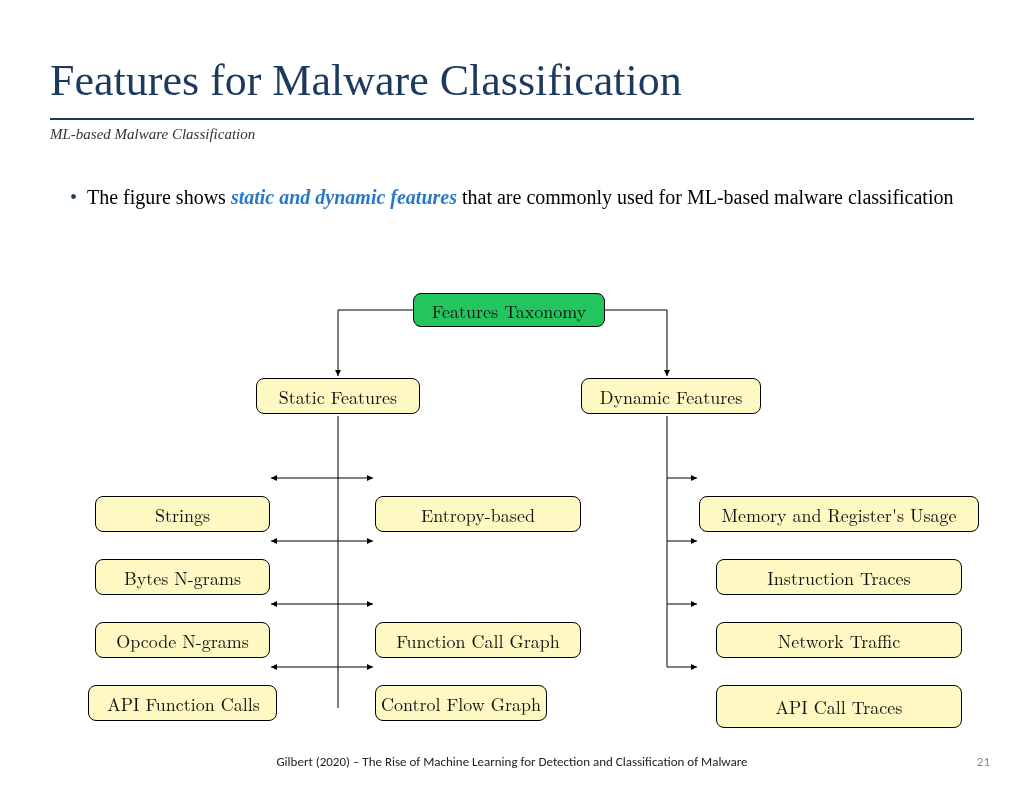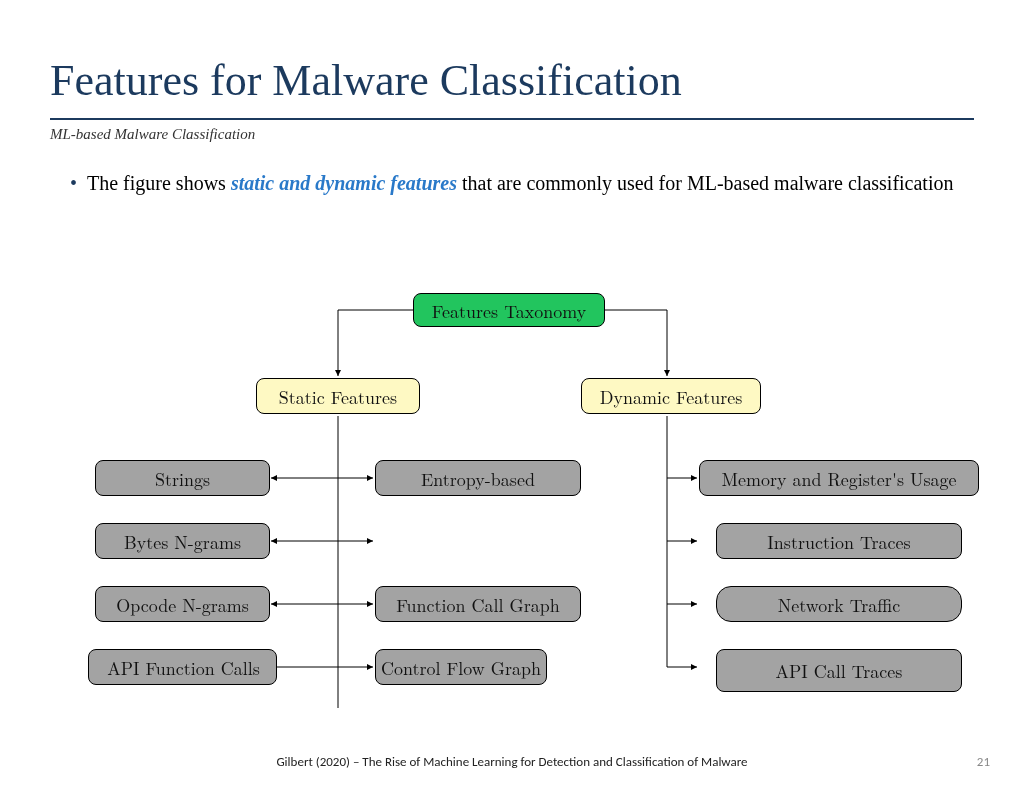--- a/index.html
+++ b/index.html
@@ -23,21 +23,21 @@
   }
   .hr {
     border: none;
     border-top: 2px solid #1c3a5e;
     margin-bottom: 6px;
   }
   .subtitle {
     font-size: 15px;
     font-style: italic;
     color: #333;
-    margin-bottom: 27px;
+    margin-bottom: 41px;
     font-family: 'Palatino Linotype', Palatino, Georgia, serif;
   }
   .bullet-row {
     display: flex;
     align-items: flex-start;
     gap: 10px;
     margin-left: 20px;
     margin-bottom: 18px;
   }
   .bullet-dot {
@@ -71,21 +71,21 @@
     align-items: center;
     justify-content: center;
     font-family: 'Latin Modern Roman', 'CMU Serif', Georgia, serif;
     font-size: 18px;
     color: #111;
     padding: 6px 14px;
     white-space: nowrap;
   }
   .root { background: #22c55e; }
   .mid  { background: #fef9c3; }
-  .leaf { background: #a3a3a3; }
+  .leaf { background: #fef9c3; margin-top: 36px; }
   .footer {
     position: absolute;
     bottom: 22px;
     left: 0;
     width: 100%;
     text-align: center;
     font-family: Calibri, Arial, sans-serif;
     font-size: 13px;
     color: #222;
   }
@@ -161,18 +161,18 @@
   <div class="box leaf" style="left:95px; top:235px; width:175px; height:36px;">Bytes N-grams</div>
   <div class="box leaf" style="left:95px; top:298px; width:175px; height:36px;">Opcode N-grams</div>
   <div class="box leaf" style="left:88px; top:361px; width:189px; height:36px;padding-left:16px;">API Function Calls</div>
 
   <div class="box leaf" style="left:375px; top:172px; width:206px; height:36px;">Entropy-based</div>
   <div class="box leaf" style="left:375px; top:298px; width:206px; height:36px;">Function Call Graph</div>
   <div class="box leaf" style="left:375px; top:361px; width:172px; height:36px;">Control Flow Graph</div>
 
   <div class="box leaf" style="left:699px; top:172px; width:280px; height:36px;">Memory and Register's Usage</div>
   <div class="box leaf" style="left:716px; top:235px; width:246px; height:36px;">Instruction Traces</div>
-  <div class="box leaf" style="left:716px; top:298px; width:246px; height:36px;border-radius:15px;">Network Traffic</div>
+  <div class="box leaf" style="left:716px; top:298px; width:246px; height:36px;">Network Traffic</div>
   <div class="box leaf" style="left:716px; top:361px; width:246px; height:43px;">API Call Traces</div>
 </div>
 
 <div class="footer">Gilbert (2020) – The Rise of Machine Learning for Detection and Classification of Malware</div>
 <div class="pagenum">21</div>
 
 </body></html>

